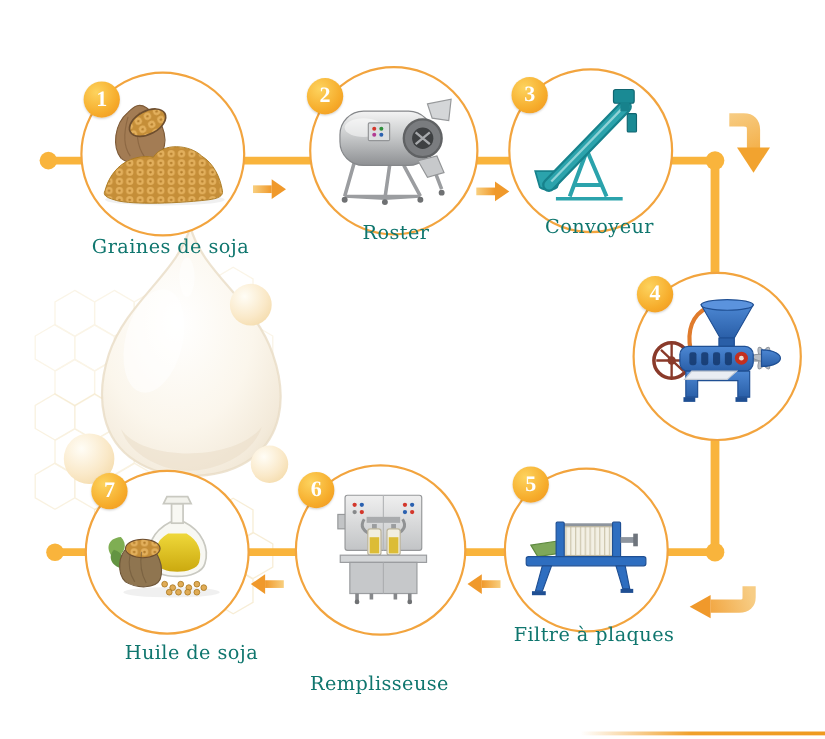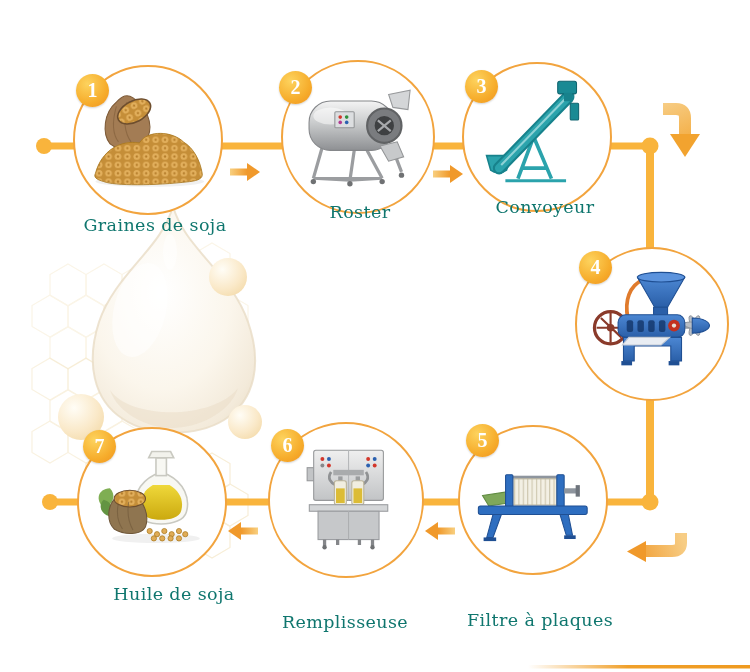--- a/index.html
+++ b/index.html
@@ -271,21 +271,21 @@
       <rect x="101" y="46" width="4" height="11" fill="#6E747C"></rect>
       <rect x="8" y="66" width="104" height="8" rx="2" fill="#2E6EC0" stroke="#1F4F93"></rect>
       <polygon points="22,74 16,96 22,96 30,74" fill="#2E6EC0" stroke="#1F4F93"></polygon>
       <polygon points="86,74 92,94 98,94 94,74" fill="#2E6EC0" stroke="#1F4F93"></polygon>
       <rect x="13" y="96" width="12" height="3.5" fill="#1F4F93"></rect>
       <rect x="90" y="94" width="11" height="3.5" fill="#1F4F93"></rect>
     </svg>
   </div>
   <div class="badge" style="left:466px;top:424px">
     <span>5</span></div>
-  <div class="label" style="left:540px;top:610px">Filtre à plaques</div>
+  <div class="label" style="left:540px;top:568px">Filtre à plaques</div>
 
   <div class="circle" style="left:268px;top:422px;width:156px;height:156px">
     <svg class="art" viewBox="0 0 120 120">
       <defs>
         <linearGradient id="g-pan" x1="0" y1="0" x2="0" y2="1">
           <stop offset="0" stop-color="#EFEFEF"></stop>
             <stop offset="1" stop-color="#C2C4C6"></stop>
         </linearGradient>
       </defs>
       <rect x="24" y="30" width="8" height="12" fill="#C2C4C6" stroke="#97999B"></rect>

